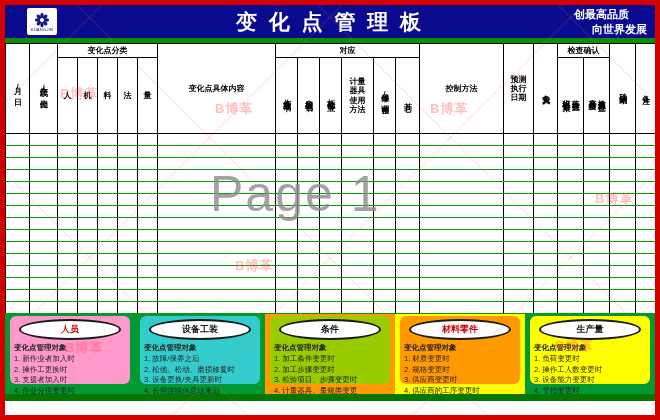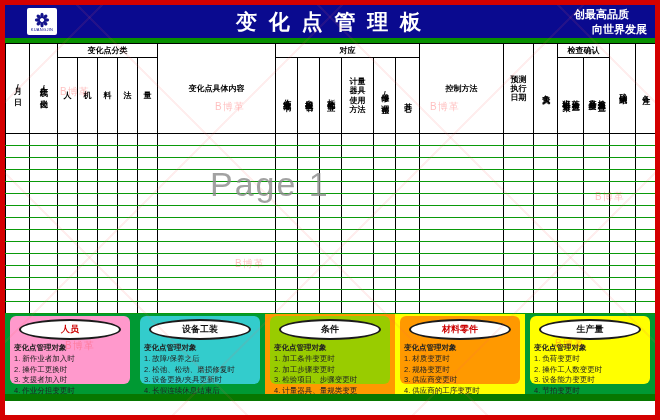--- a/index.html
+++ b/index.html
@@ -26,23 +26,23 @@
     background:#fff;line-height:1.15;overflow:hidden;}
   tr.gh th{height:14px;}
   tr.sh th{height:76px;}
   .vspan{writing-mode:vertical-lr;text-orientation:upright;display:inline-block;
     white-space:pre-line;line-height:1.15;letter-spacing:1px;font-weight:bold;}
   .hwrap{white-space:pre-line;}
   .grid tbody td{height:12px;border-top:1px solid #0a9a0a;border-bottom:1px solid #0a9a0a;
     border-left:1px solid #000;border-right:1px solid #000;}
   .grid tbody tr:first-child td{border-top:1px solid #000;}
   
-  .page-wm{position:absolute;left:205px;top:160px;font-size:34px;color:#8c8c8c;opacity:.8;
+  .page-wm{position:absolute;left:205px;top:160px;font-size:50px;color:#8c8c8c;opacity:.8;
     letter-spacing:2px;pointer-events:none;z-index:5;}
-  .wm{position:absolute;color:rgba(255,60,60,.33);font-size:10px;font-weight:normal;
+  .wm{position:absolute;color:rgba(255,60,60,.33);font-size:13px;font-weight:bold;
     pointer-events:none;z-index:5;letter-spacing:1px;}
   .diag-overlay{position:absolute;inset:0;pointer-events:none;z-index:4;
     background-image:
       repeating-linear-gradient(45deg, rgba(255,90,90,.10) 0 2px, transparent 2px 170px),
       repeating-linear-gradient(-45deg, rgba(255,90,90,.10) 0 2px, transparent 2px 170px);}
   
   .bottom{display:flex;height:80px;width:650px;}
   .panel-cell{flex:1;min-width:0;padding:2px 5px 10px 5px;box-sizing:border-box;}
   .panel-box{height:100%;border-radius:6px;padding:2px 3px;box-sizing:border-box;}
   .panel-ellipse{width:98px;height:17px;background:#fff;border:2px solid #1a1a1a;

